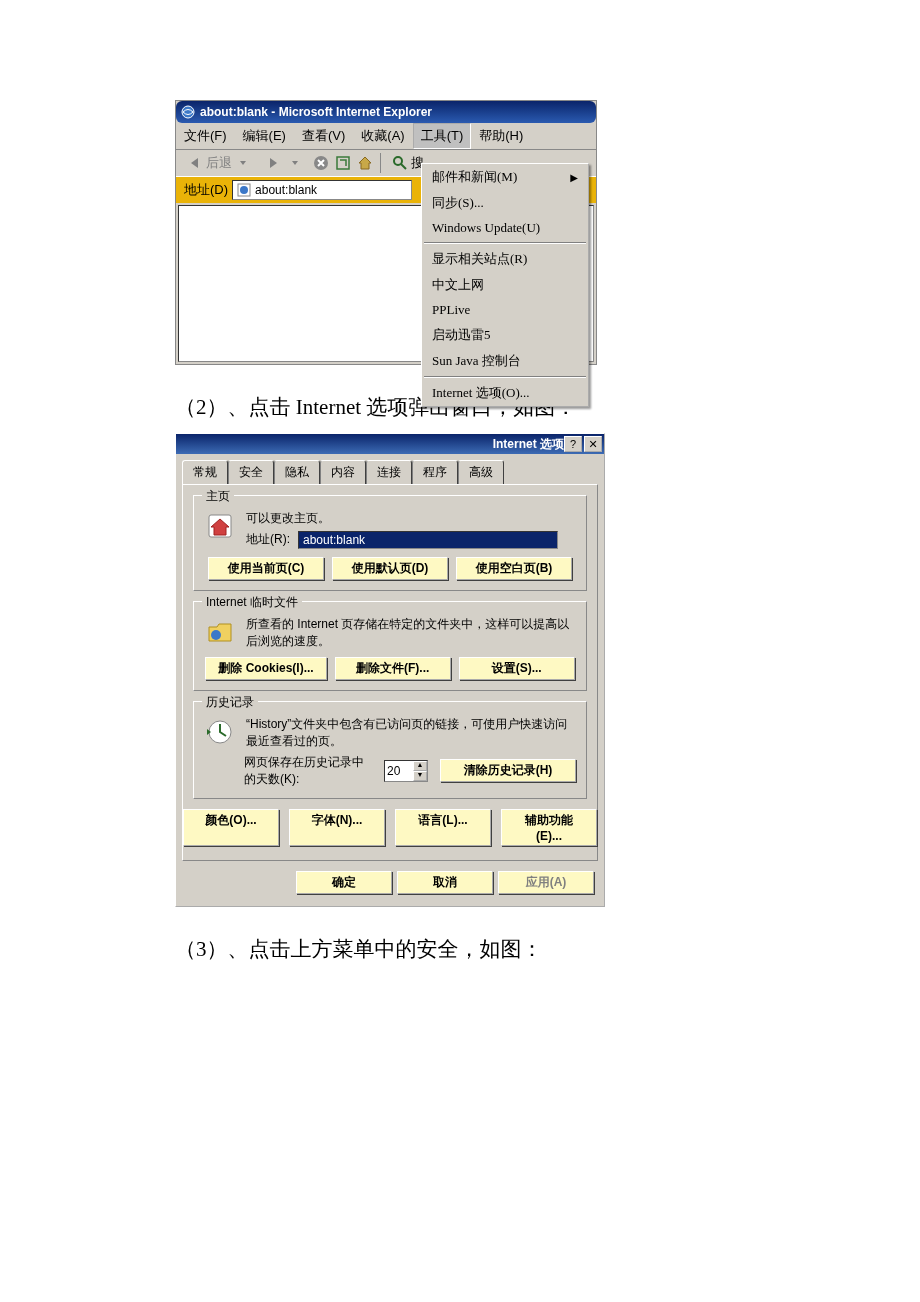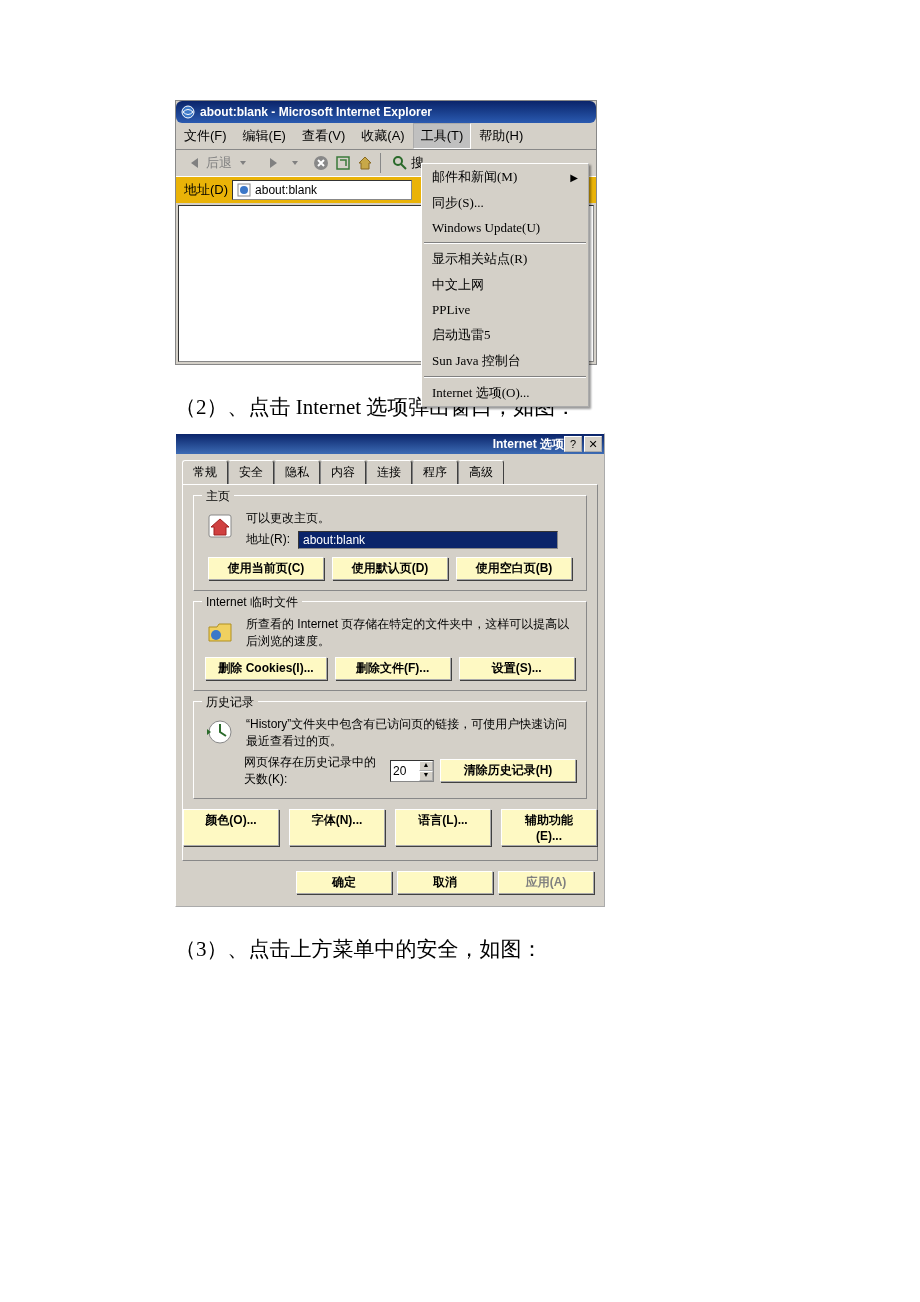--- a/index.html
+++ b/index.html
@@ -248,21 +248,21 @@
           <div class="gb-row">
             <div class="gb-icon">
               <svg width="30" height="30" viewBox="0 0 30 30">
                   <circle cx="15" cy="15" r="11" fill="#fff" stroke="#888"></circle>
                   <path d="M15 7 L15 15 L21 19" fill="none" stroke="#2a6a2a" stroke-width="2"></path>
                   <path d="M6 15 L2 12 L2 18 Z" fill="#2a6a2a"></path>
                 </svg>
             </div>
             <div class="gb-text" style="flex:1">“History”文件夹中包含有已访问页的链接，可使用户快速访问最近查看过的页。</div>
           </div>
-          <div class="field-row" style="margin-left:40px; gap:6px;">
+          <div class="field-row" style="margin-left:40px; gap:12px;">
             <span class="fld-label">网页保存在历史记录中的天数(K):</span>
             <span class="spin">
               <input value="20" style="">
               <span class="spbtns">
                 <span class="spb">▲</span>
                 <span class="spb">▼</span>
               </span>
             </span>
             <div class="winbtn" style="min-width:110px">清除历史记录(H)</div>
           </div>

